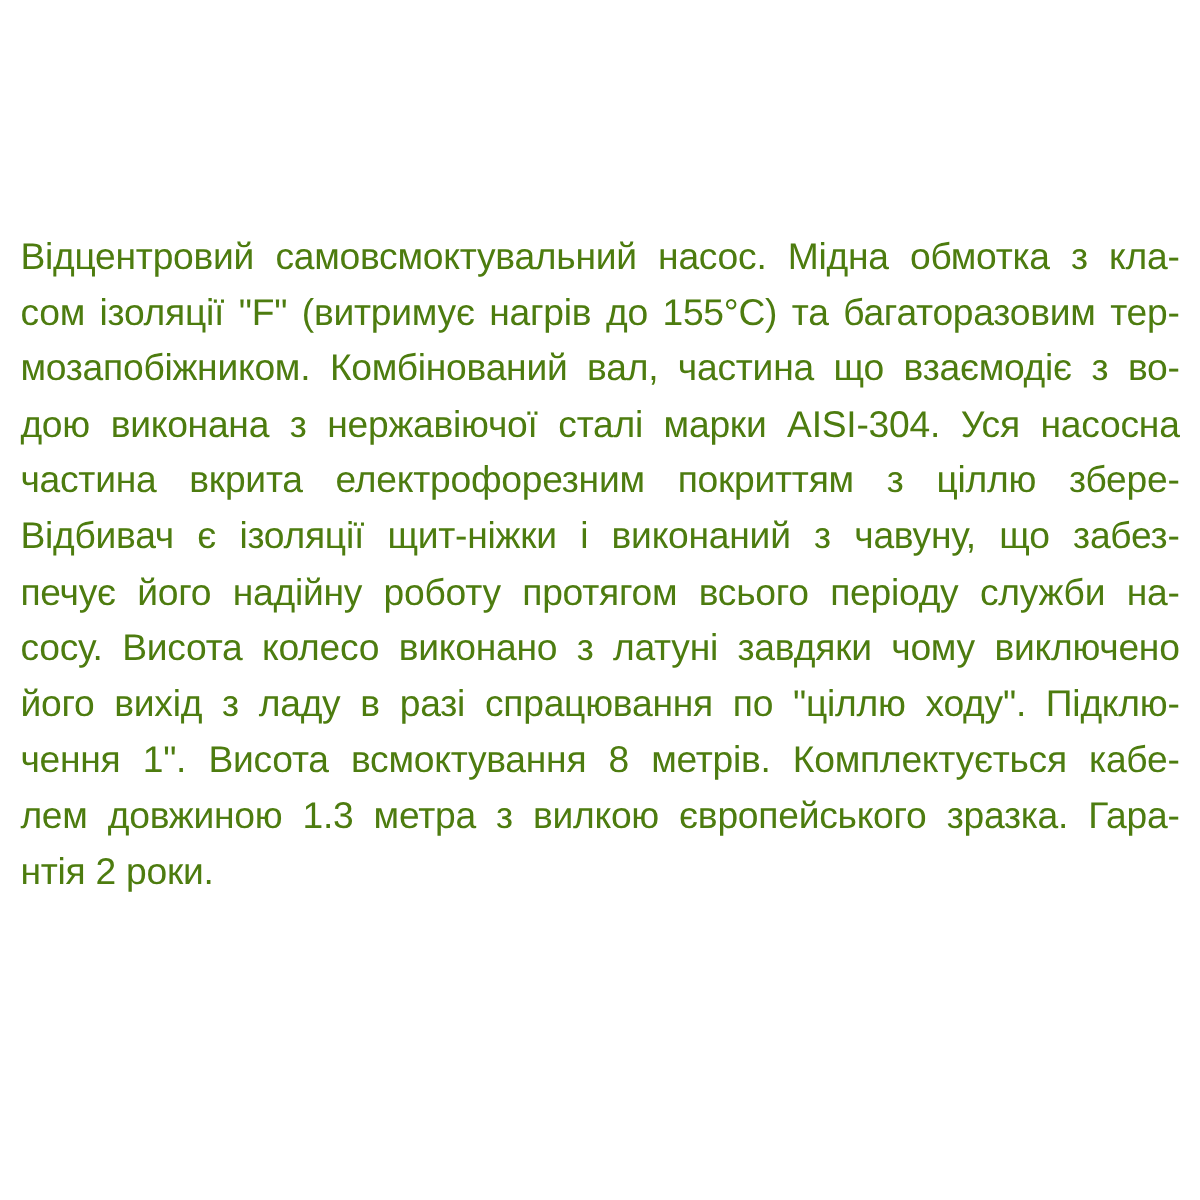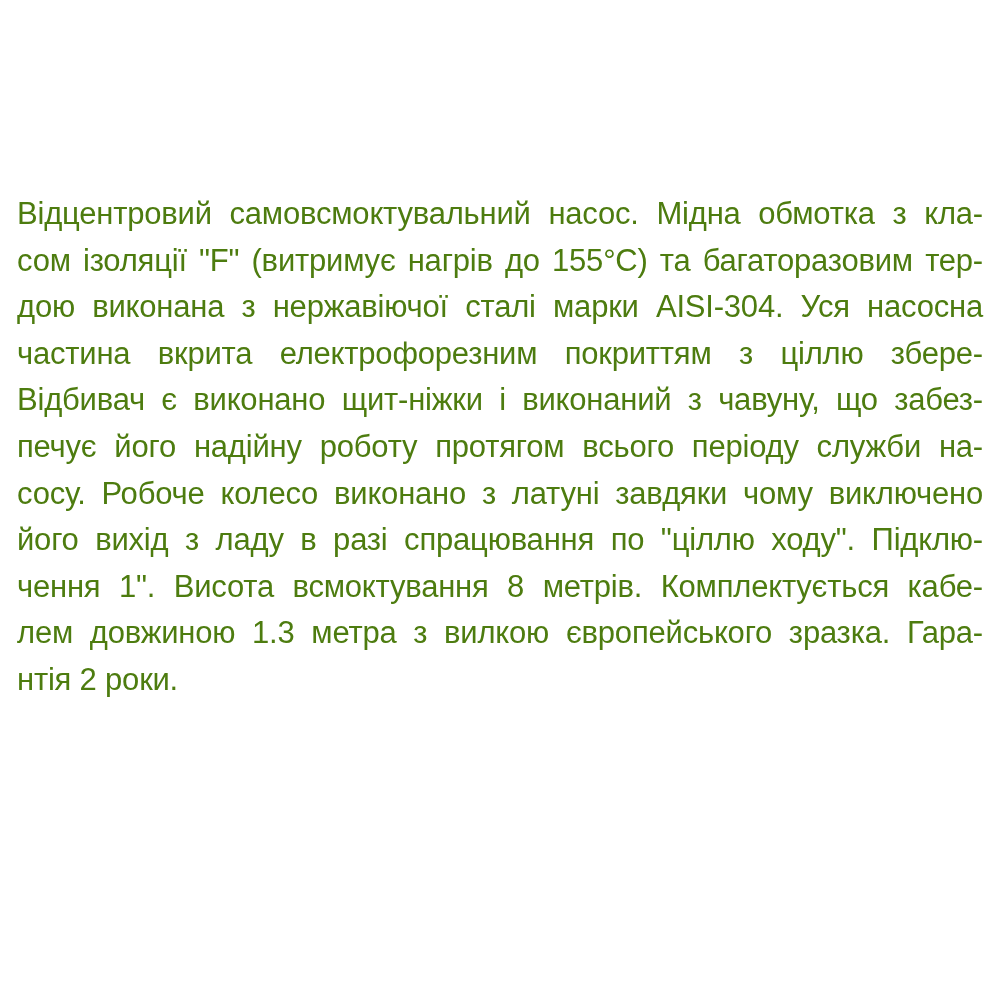--- a/index.html
+++ b/index.html
@@ -43,23 +43,24 @@
     text-align-last: left;
   }
 </style>
 </head>
 <body>
 
 <div class="page">
   <div class="description">
     <div class="line">Відцентровий самовсмоктувальний насос. Мідна обмотка з кла-</div>
     <div class="line">сом ізоляції "F" (витримує нагрів до 155°C) та багаторазовим тер-</div>
+    <div class="line">мозапобіжником. Комбінований вал, частина що взаємодіє з во-</div>
     <div class="line">дою виконана з нержавіючої сталі марки AISI-304.  Уся насосна</div>
     <div class="line">частина вкрита електрофорезним покриттям з ціллю збере-</div>
-    <div class="line">Відбивач є виконано щит-ніжки і виконаний з чавуну, що забез-</div>
+    <div class="line">Відбивач є ізоляції щит-ніжки і виконаний з чавуну, що забез-</div>
     <div class="line">печує його надійну роботу протягом всього періоду служби на-</div>
-    <div class="line">сосу. Робоче колесо виконано з латуні завдяки чому виключено</div>
+    <div class="line">сосу. Висота колесо виконано з латуні завдяки чому виключено</div>
     <div class="line">його вихід з ладу  в разі спрацювання по "ціллю ходу". Підклю-</div>
     <div class="line">чення 1". Висота всмоктування 8 метрів. Комплектується кабе-</div>
     <div class="line">лем довжиною 1.3 метра з вилкою європейського зразка. Гара-</div>
     <div class="line last">нтія 2 роки.</div>
   </div>
 </div>
 
 </body></html>

